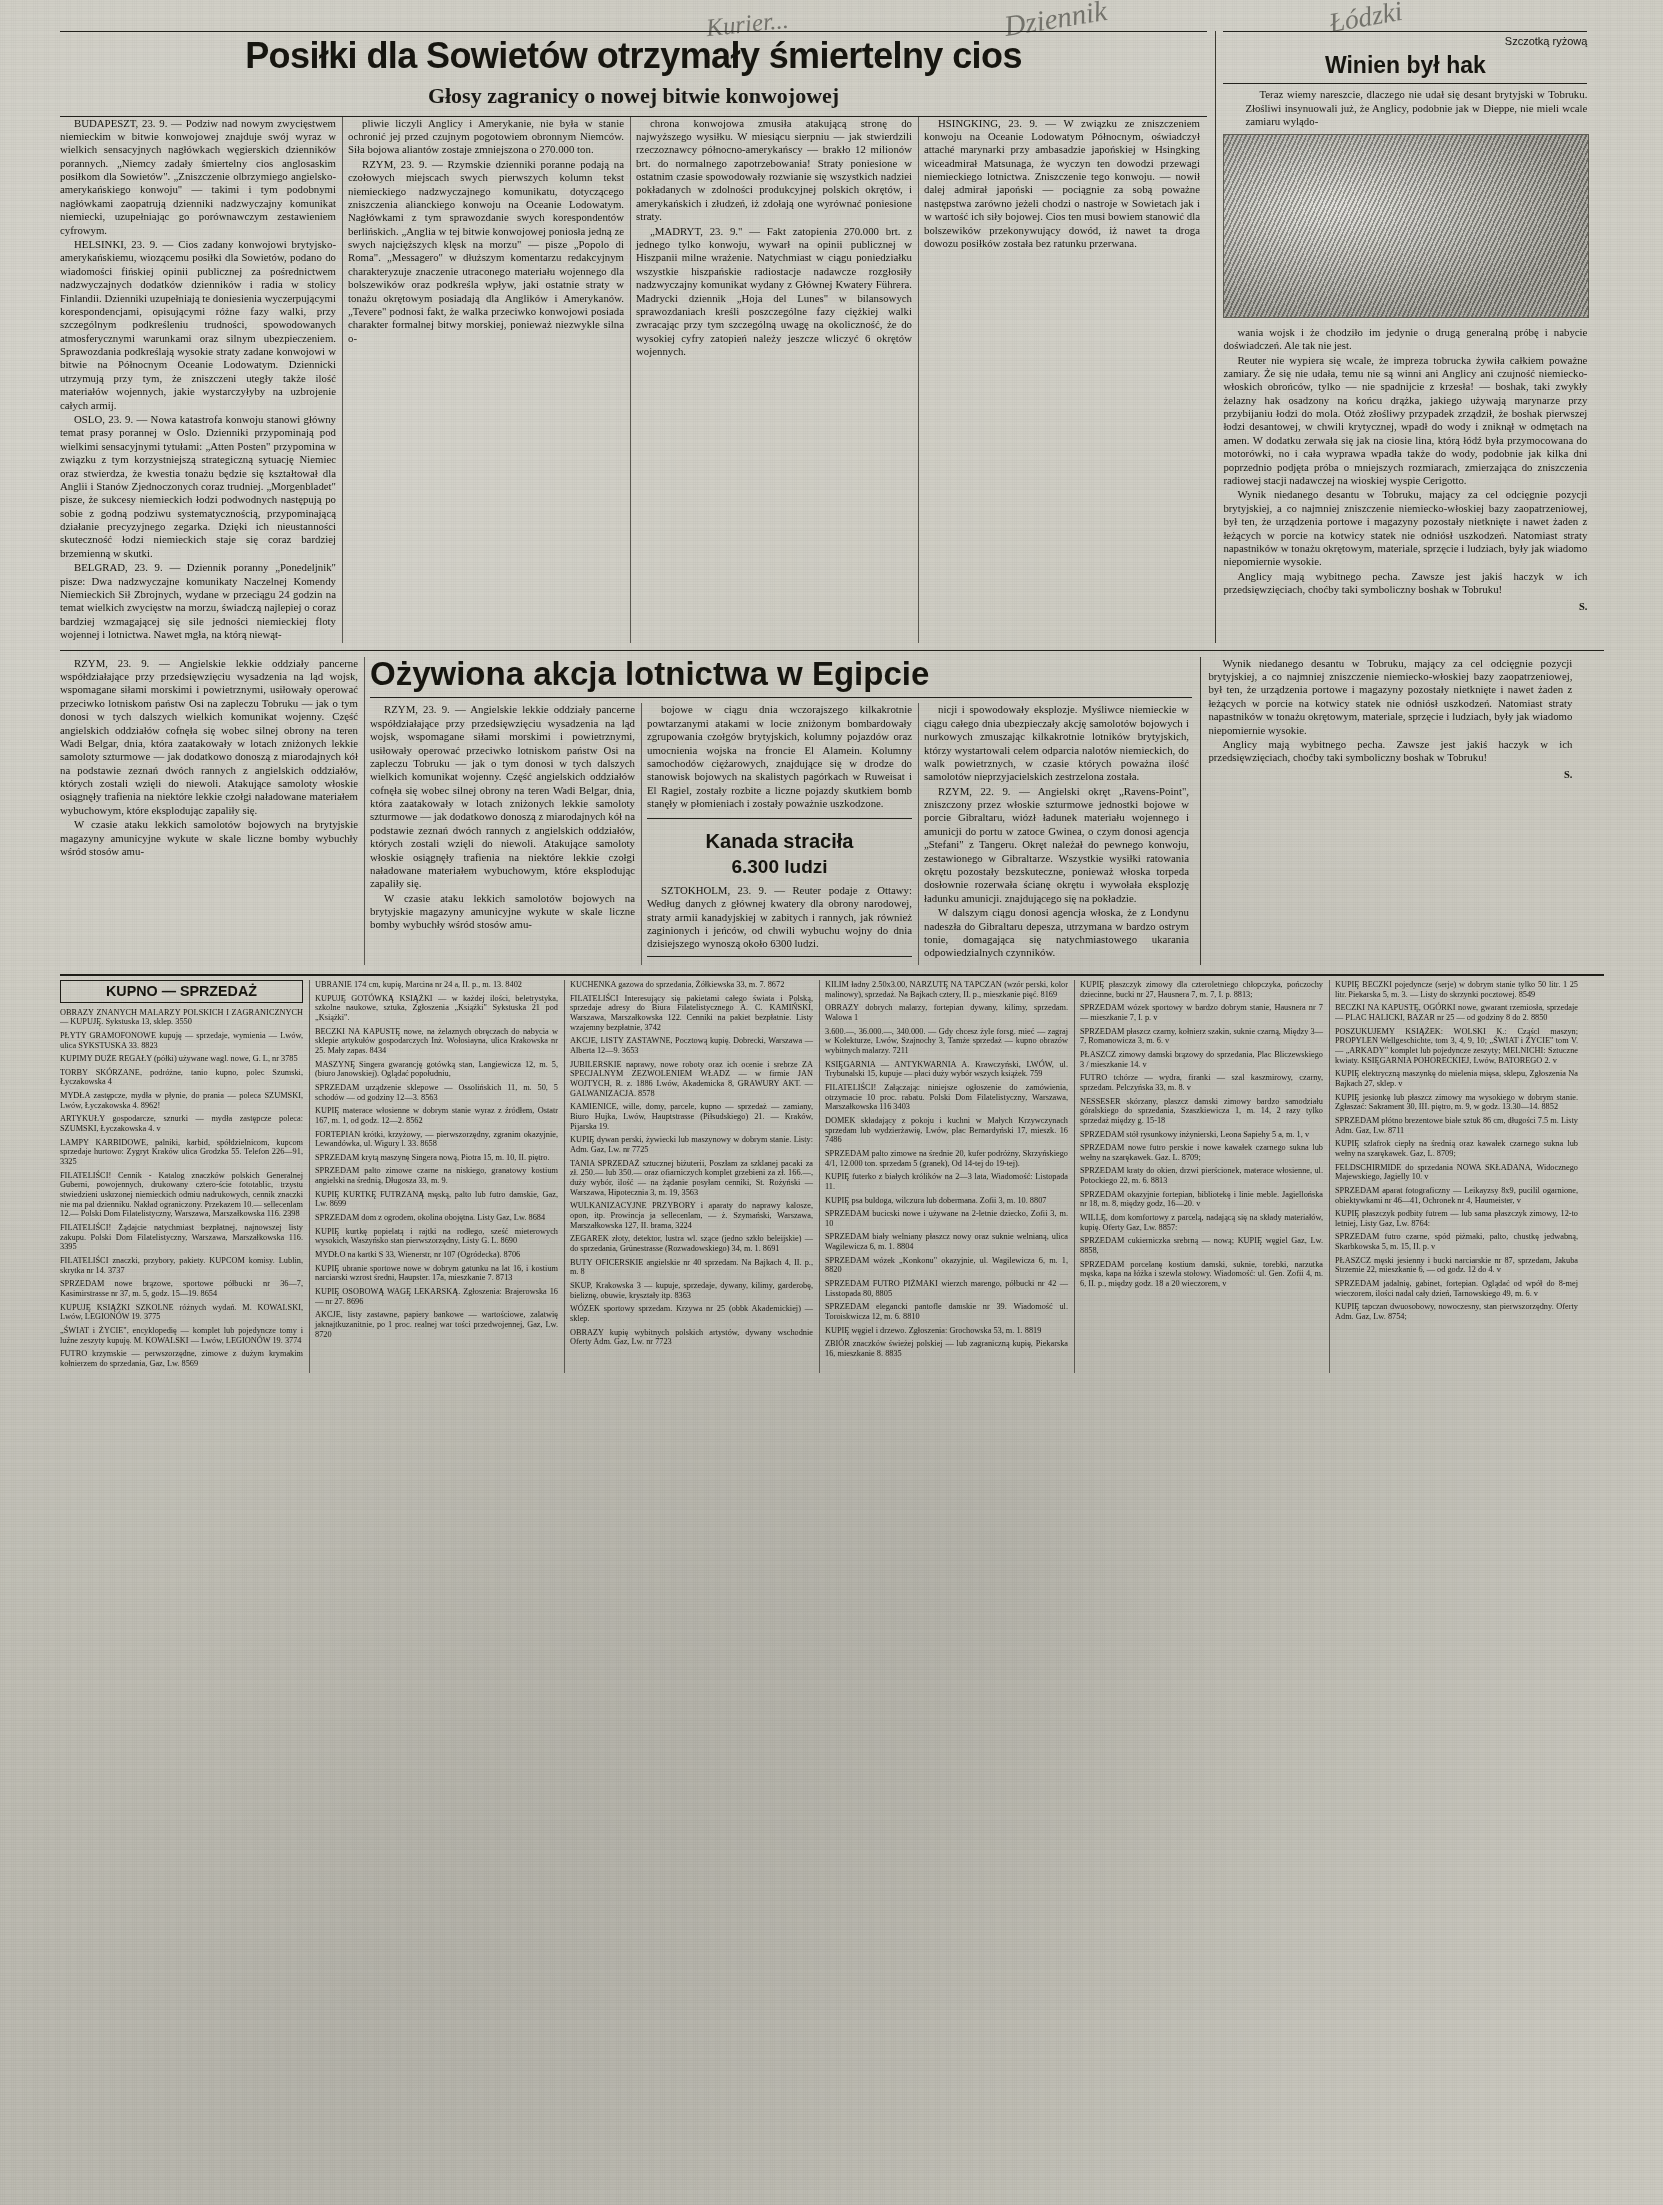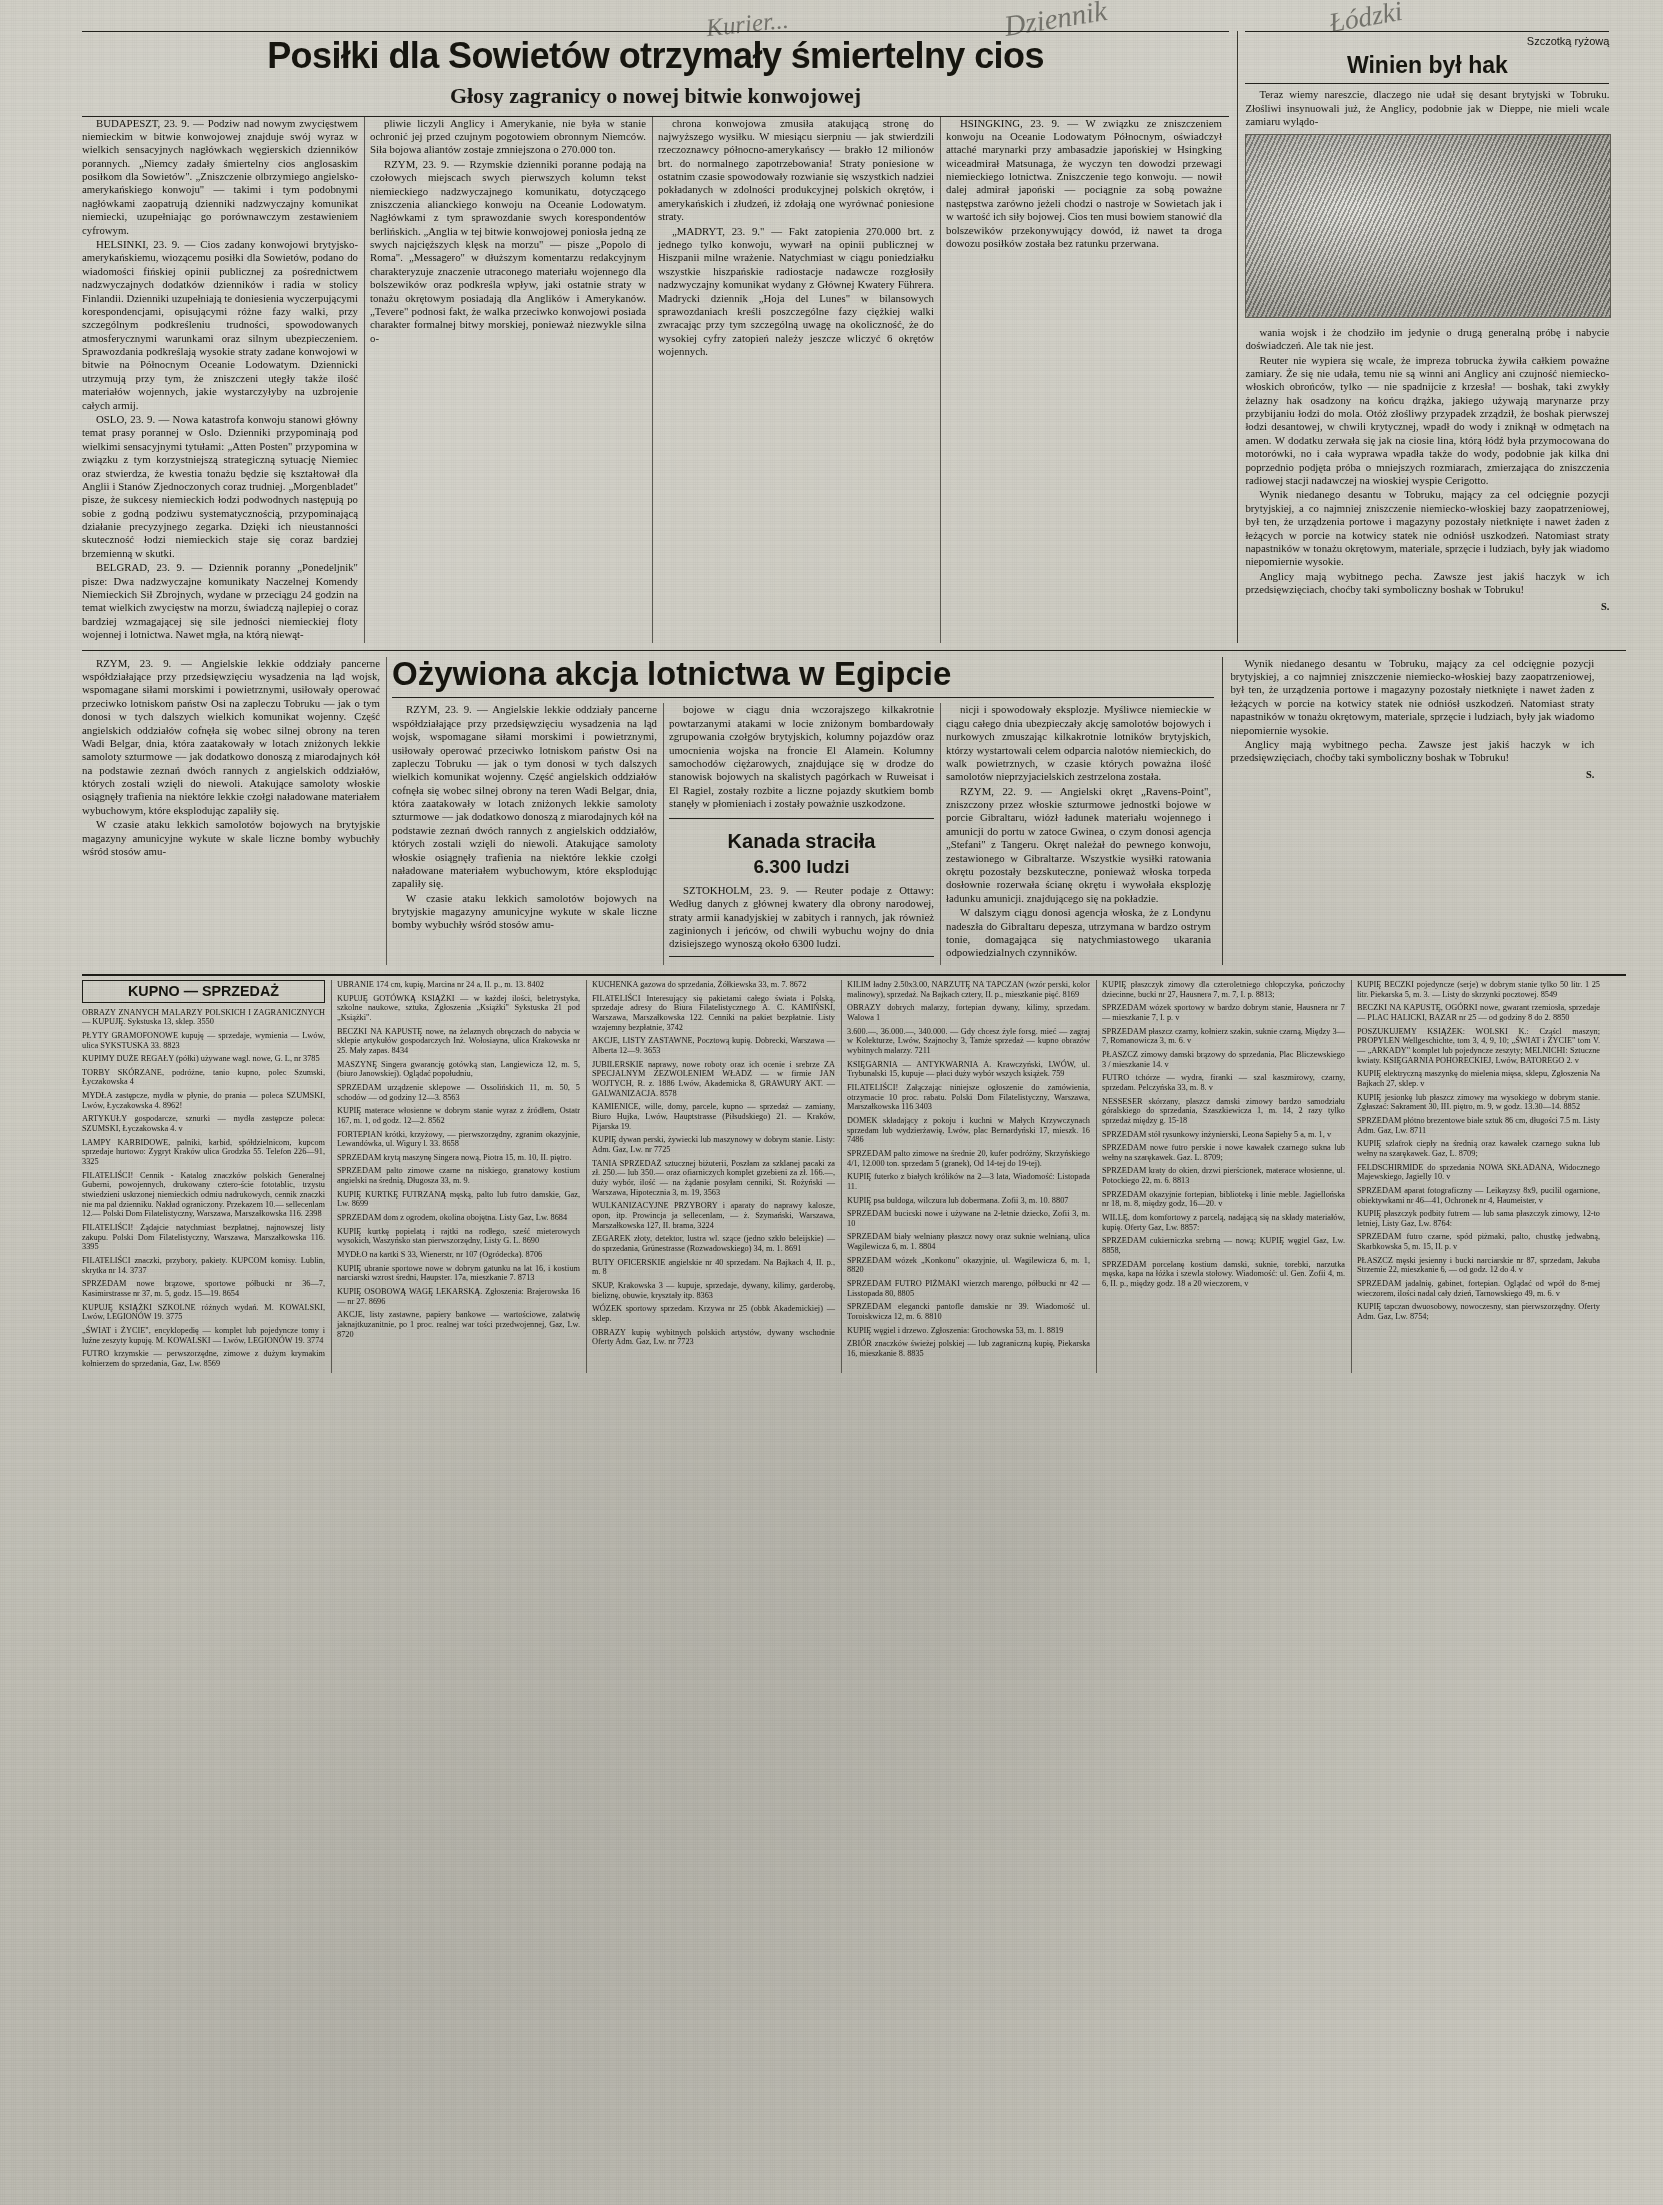--- a/index.html
+++ b/index.html
@@ -15,21 +15,21 @@
     overflow:hidden;
     color:#14130f;
   }
   .grain{
     position:absolute;inset:0;pointer-events:none;
     background-image:
       repeating-linear-gradient(0deg, rgba(0,0,0,0.035) 0px, rgba(0,0,0,0.035) 0.6px, rgba(255,255,255,0.02) 0.6px, rgba(255,255,255,0.02) 1.7px),
       repeating-linear-gradient(90deg, rgba(0,0,0,0.025) 0px, rgba(0,0,0,0.025) 0.6px, rgba(255,255,255,0.015) 0.6px, rgba(255,255,255,0.015) 2.2px);
     opacity:.55;
   }
-  .sheet{position:absolute;left:82px;top:31px;width:1544px;}
+  .sheet{position:absolute;left:60px;top:31px;width:1544px;}
   
   .scribbles{position:absolute;left:706px;top:0px;width:937px;height:50px;pointer-events:none;opacity:.55;}
   .scribbles span{
     position:absolute;font-family:"Liberation Serif",serif;font-style:italic;
     color:#2a2a24;white-space:nowrap;
   }
   .sc1{left:0px;top:10px;font-size:25px;transform:rotate(-6deg);}
   .sc2{left:298px;top:2.2px;font-size:29px;transform:rotate(-9deg);}
   .sc3{left:623px;top:1.1px;font-size:27.6px;transform:rotate(-10deg);}
   .rule-thin{border-top:1.1px solid #22211c;}
@@ -141,21 +141,21 @@
         </div>
       </div>
 
       <div class="vrule" style="border-left-width:1.7px;"></div>
 
       <div style="width:364px;">
         <div class="rule-thin" style="margin-bottom:3.3px;"></div>
         <p class="kicker">Szczotką ryżową</p>
         <h3 class="sidehead">Winien był hak</h3>
         <div class="rule-thin" style="margin-top:4.4px;"></div>
-        <div class="col" style="margin-top:4.4px;">
+        <div class="col" style="margin-top:4.4px;margin-left:22px;">
           <p>Teraz wiemy nareszcie, dlaczego nie udał się desant brytyjski w Tobruku. Złośliwi insynuowali już, że Anglicy, podobnie jak w Dieppe, nie mieli wcale zamiaru wylądo-</p>
         </div>
         <div class="art"></div>
         <div class="col">
           <p>wania wojsk i że chodziło im jedynie o drugą generalną próbę i nabycie doświadczeń. Ale tak nie jest.</p>
           <p>Reuter nie wypiera się wcale, że impreza tobrucka żywiła całkiem poważne zamiary. Że się nie udała, temu nie są winni ani Anglicy ani czujność niemiecko-włoskich obrońców, tylko — nie spadnijcie z krzesła! — boshak, taki zwykły żelazny hak osadzony na końcu drążka, jakiego używają marynarze przy przybijaniu łodzi do mola. Otóż złośliwy przypadek zrządził, że boshak pierwszej łodzi desantowej, w chwili krytycznej, wpadł do wody i zniknął w odmętach na amen. W dodatku zerwała się jak na ciosie lina, którą łódź była przymocowana do motorówki, no i cała wyprawa wpadła także do wody, podobnie jak kilka dni poprzednio podjęta próba o mniejszych rozmiarach, zmierzająca do zniszczenia radiowej stacji nadawczej na wioskiej wyspie Cerigotto.</p>
           <p>Wynik niedanego desantu w Tobruku, mający za cel odcięgnie pozycji brytyjskiej, a co najmniej zniszczenie niemiecko-włoskiej bazy zaopatrzeniowej, był ten, że urządzenia portowe i magazyny pozostały nietknięte i nawet żaden z łeżących w porcie na kotwicy statek nie odniósł uszkodzeń. Natomiast straty napastników w tonażu okrętowym, materiale, sprzęcie i ludziach, były jak wiadomo niepomiernie wysokie.</p>
           <p>Anglicy mają wybitnego pecha. Zawsze jest jakiś haczyk w ich przedsięwzięciach, choćby taki symboliczny boshak w Tobruku!</p>
           <div class="sig">S.</div>
         </div>

